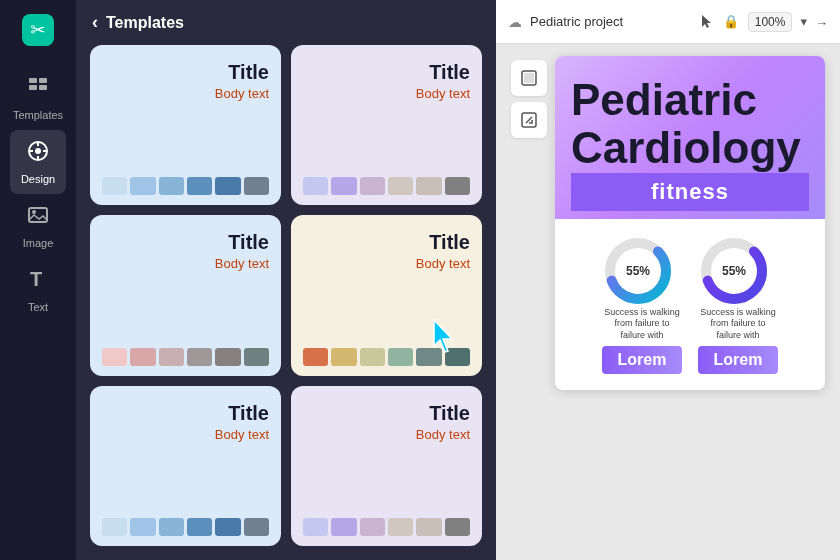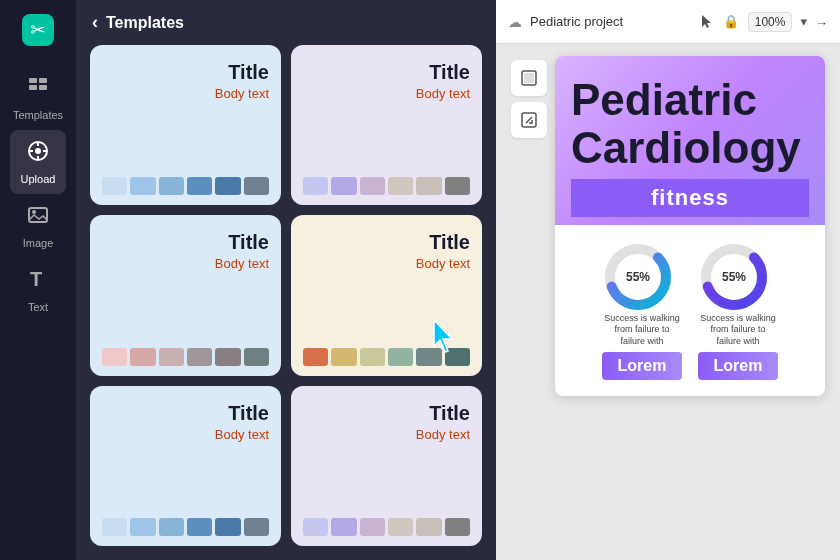--- a/index.html
+++ b/index.html
@@ -208,21 +208,20 @@
       line-height: 1.1;
     }
     .design-subtitle-bar {
       background: #8b5cf6;
       color: #fff;
       font-size: 22px;
       font-weight: 700;
       text-align: center;
       padding: 6px 0;
       letter-spacing: 1px;
-      margin-top: 6px;
     }
     .design-charts {
       display: flex;
       gap: 16px;
       padding: 16px;
       justify-content: center;
     }
     .donut-chart {
       width: 72px;
       height: 72px;
@@ -281,21 +280,21 @@
     <div class="sidebar-item-icon">
       <svg width="24" height="24" viewBox="0 0 24 24" fill="none">
         <circle cx="12" cy="12" r="9" stroke="#fff" stroke-width="2" fill="none"></circle>
         <circle cx="12" cy="12" r="3" fill="#fff"></circle>
         <line x1="12" y1="3" x2="12" y2="7" stroke="#fff" stroke-width="2"></line>
         <line x1="12" y1="17" x2="12" y2="21" stroke="#fff" stroke-width="2"></line>
         <line x1="3" y1="12" x2="7" y2="12" stroke="#fff" stroke-width="2"></line>
         <line x1="17" y1="12" x2="21" y2="12" stroke="#fff" stroke-width="2"></line>
       </svg>
     </div>
-    <span class="sidebar-item-label">Upload</span>
+    <span class="sidebar-item-label">Design</span>
   </div>
 
 
   <div class="sidebar-item">
     <div class="sidebar-item-icon">
       <svg width="24" height="24" viewBox="0 0 24 24" fill="none">
         <rect x="3" y="5" width="18" height="14" rx="2" stroke="#aaa" stroke-width="2" fill="none"></rect>
         <circle cx="8" cy="9" r="2" fill="#aaa"></circle>
         <path d="M3 17 L8 12 L13 16 L17 13 L21 17" stroke="#aaa" stroke-width="1.5" fill="none"></path>
       </svg>

